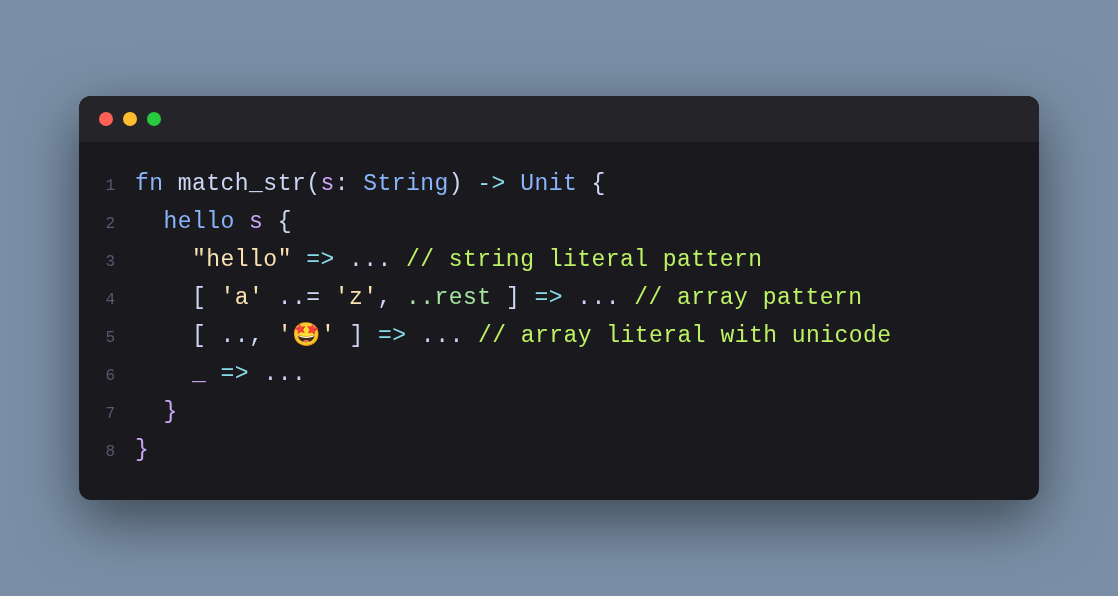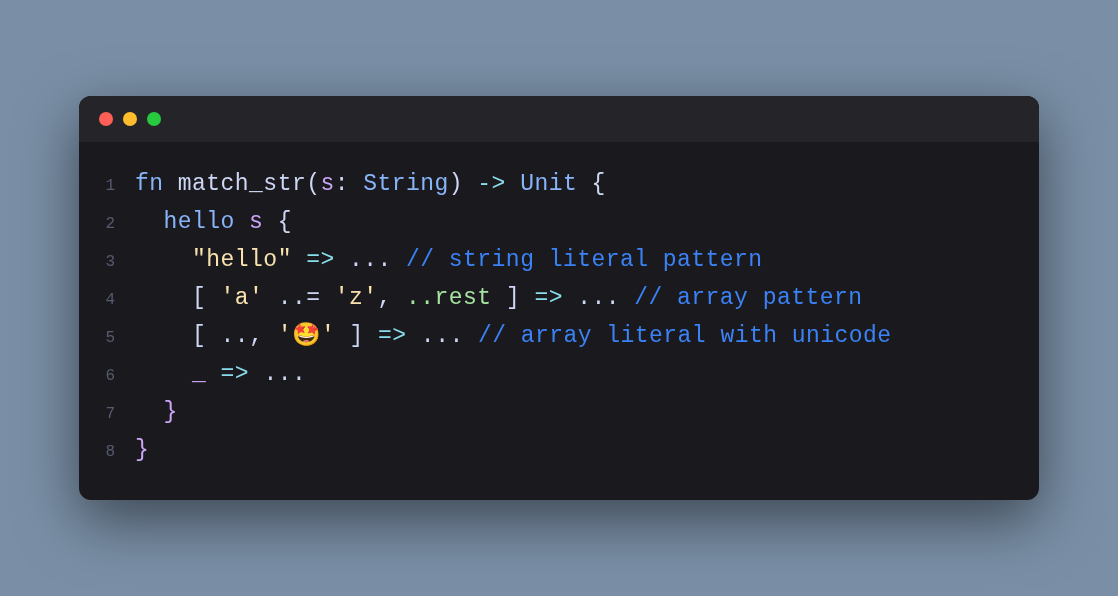--- a/index.html
+++ b/index.html
@@ -75,21 +75,21 @@
     .param   { color: #cba6f7; }   
     .type    { color: #89b4fa; }   
     .arrow   { color: #89dceb; }   
     .brace   { color: #cdd6f4; }   
     .bracket { color: #cdd6f4; }   
     .string  { color: #f9e2af; }   
     .op      { color: #89dceb; }   
     .range   { color: #cdd6f4; }   
     .rest    { color: #a6e3a1; }   
     .dots    { color: #cdd6f4; }   
-    .comment { color: #3b82f6; }
+    .comment { color: #bef264; }
     .underscore { color: #cba6f7; }
     .comma   { color: #cdd6f4; }
     .colon   { color: #cdd6f4; }
   </style>
 </head>
 <body>
 
 <div class="window">
   <div class="titlebar">
     <div class="btn btn-close"></div>

